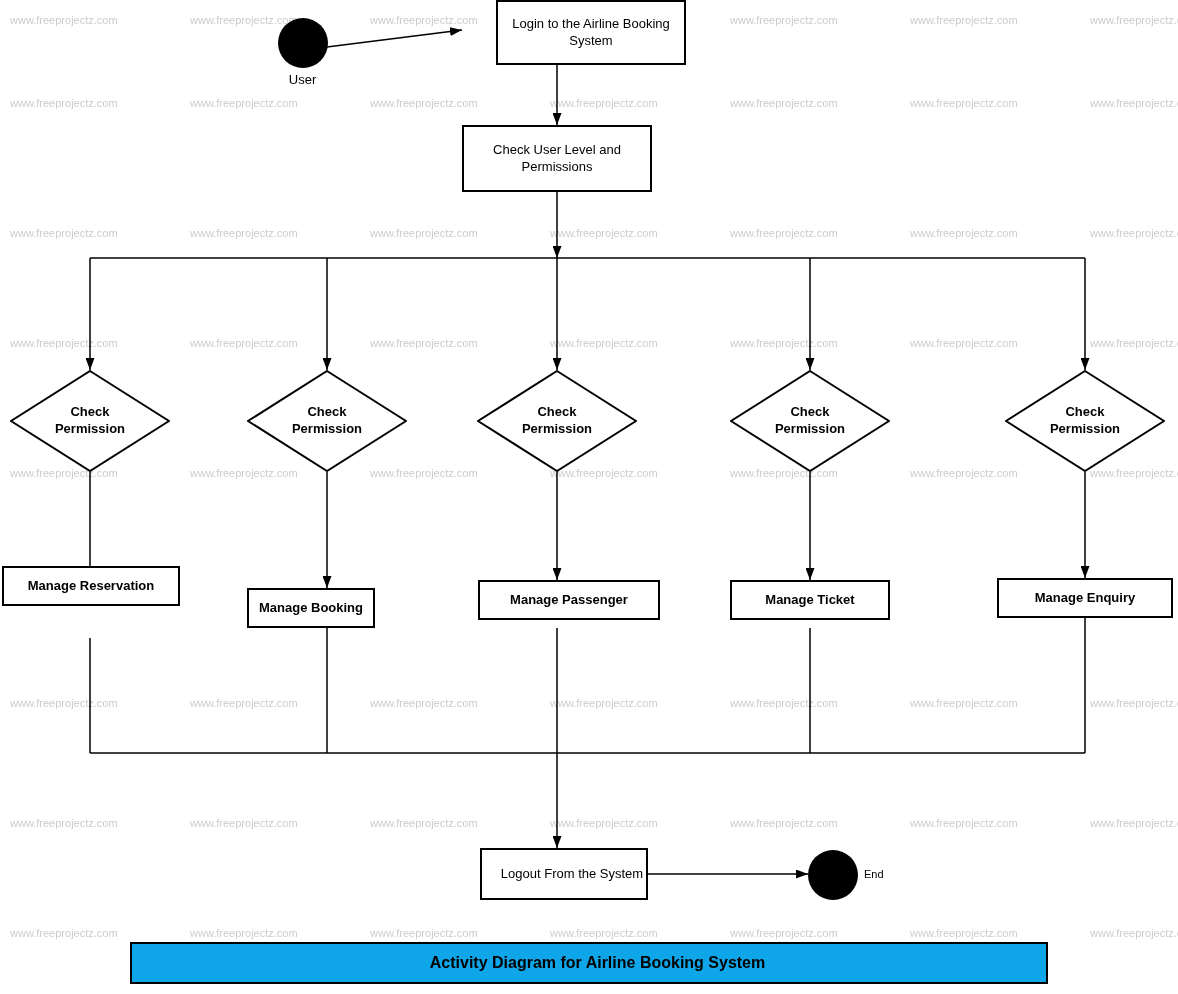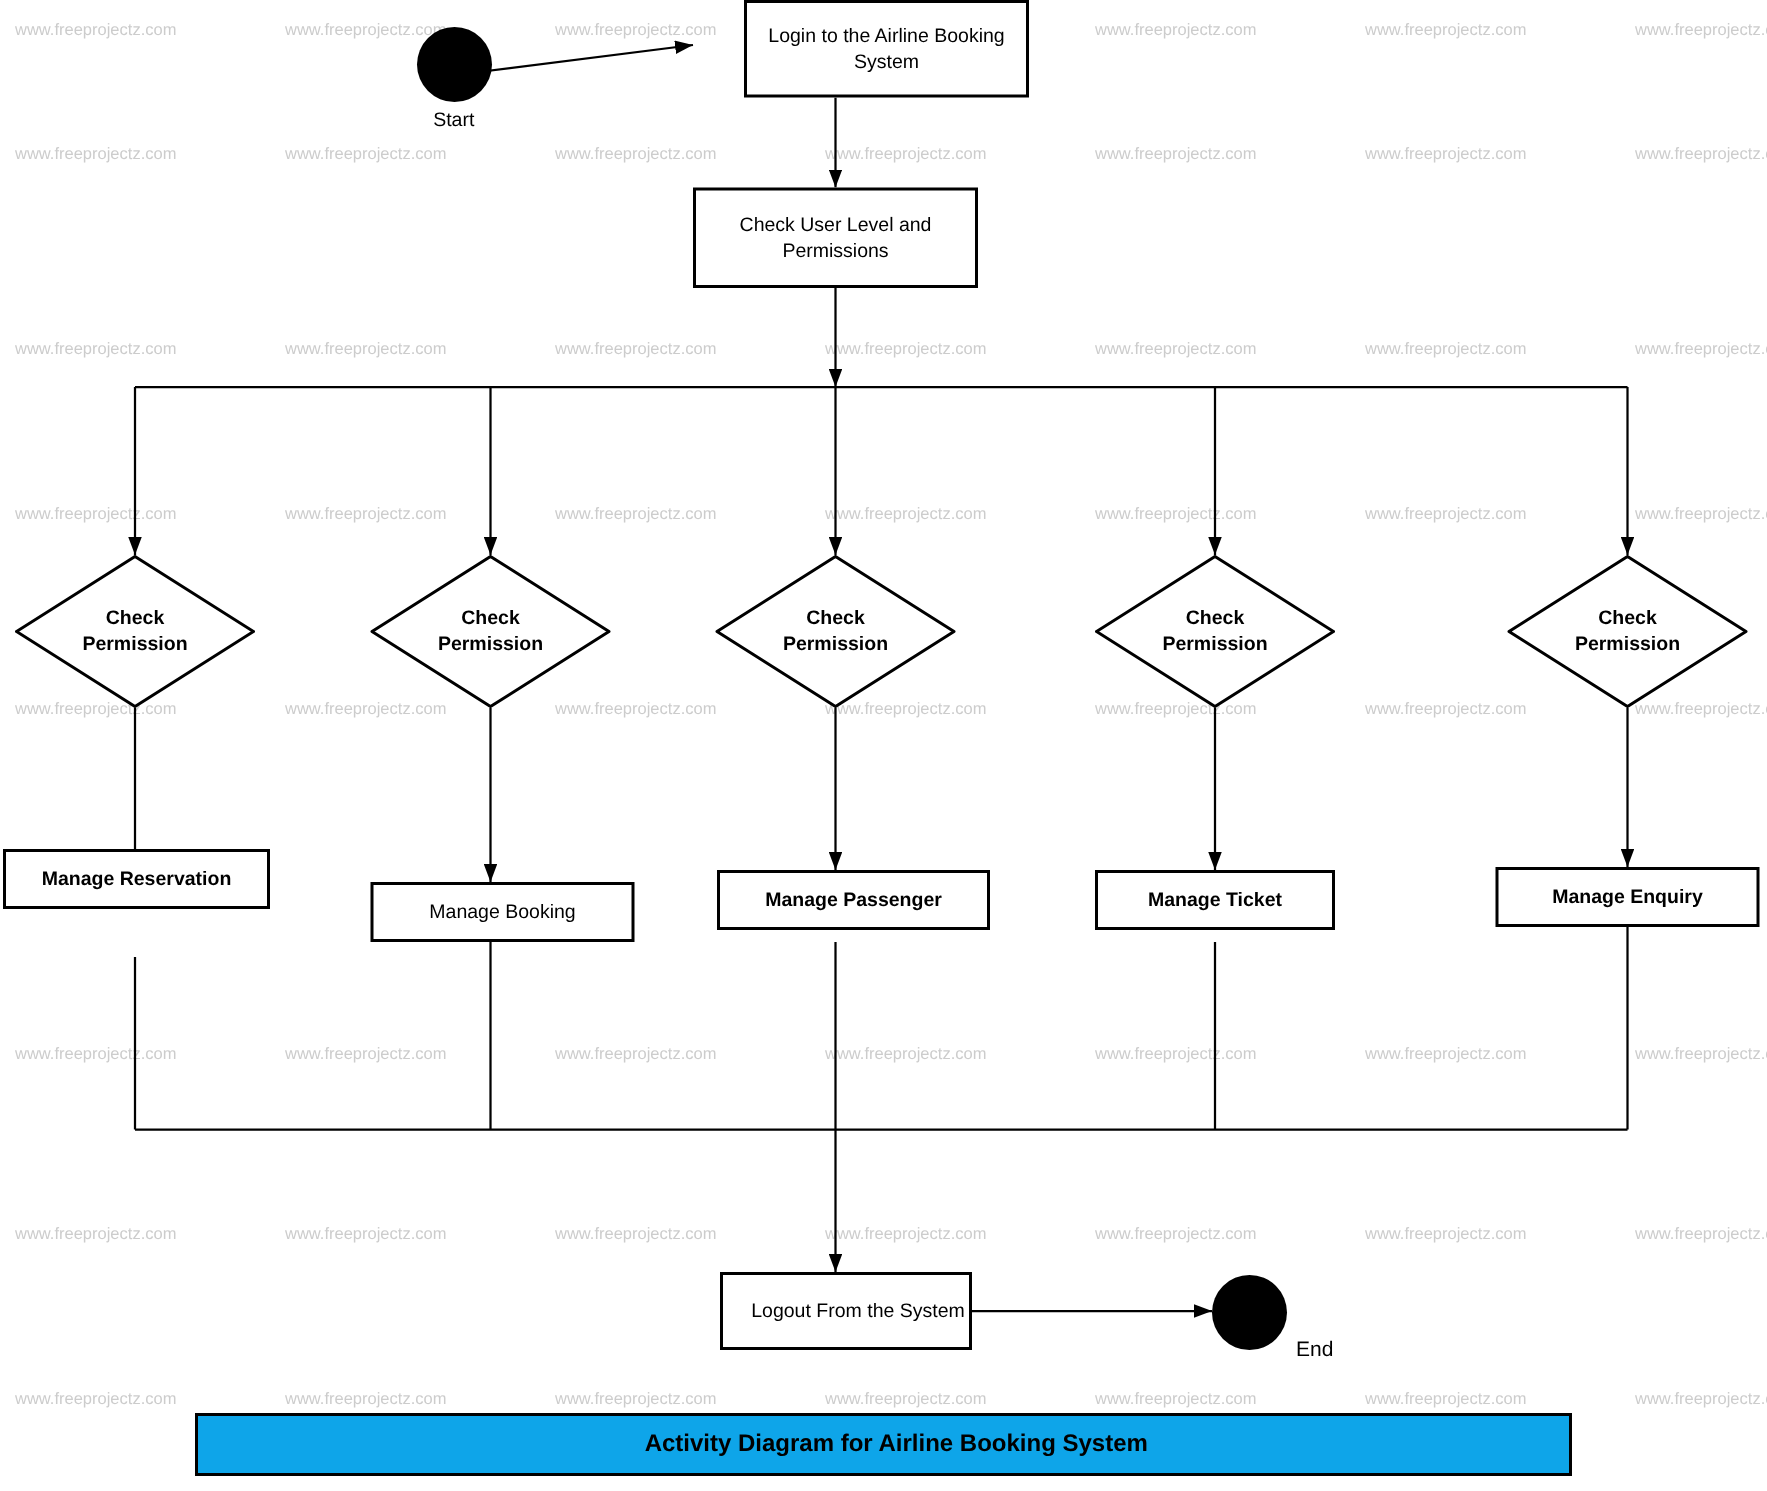--- a/index.html
+++ b/index.html
@@ -233,21 +233,21 @@
   <line x1="90" y1="753" x2="1085" y2="753" stroke="#000" stroke-width="1.5"></line>
 
   <line x1="557" y1="753" x2="557" y2="848" stroke="#000" stroke-width="1.5" marker-end="url(#arrowhead)"></line>
 
   <line x1="648" y1="874" x2="808" y2="874" stroke="#000" stroke-width="1.5" marker-end="url(#arrowhead)"></line>
 </svg>
 
 <div class="node-circle" style="left:278px;top:18px;width:50px;height:50px;">
 </div>
 <div class="start-label" style="left:275px;top:72px;width:55px;">
-  <span>Start</span>
+  <span>User</span>
 </div>
 
 <div class="node-rect" style="left:462px;top:0px;width:190px;height:65px;margin-left:34px;">
   <span>Login to the Airline Booking System</span>
 </div>
 
 <div class="node-rect" style="left:462px;top:125px;width:190px;height:67px;">
   <span>Check User Level and Permissions</span>
 </div>
 
@@ -293,21 +293,21 @@
   </svg>
   <div class="diamond-label">
     <span>Check Permission</span>
   </div>
 </div>
 
 <div class="node-rect" style="left:2px;top:566px;width:178px;height:40px;font-weight:bold;">
   <span>Manage Reservation</span>
 </div>
 
-<div class="node-rect" style="left:247px;top:588px;width:176px;height:40px;font-weight:normal;">
+<div class="node-rect" style="left:247px;top:588px;width:128px;height:40px;font-weight:bold;">
   <span>Manage Booking</span>
 </div>
 
 <div class="node-rect" style="left:478px;top:580px;width:182px;height:40px;font-weight:bold;">
   <span>Manage Passenger</span>
 </div>
 
 <div class="node-rect" style="left:730px;top:580px;width:160px;height:40px;font-weight:bold;">
   <span>Manage Ticket</span>
 </div>
@@ -315,19 +315,19 @@
 <div class="node-rect" style="left:997px;top:578px;width:176px;height:40px;font-weight:bold;">
   <span>Manage Enquiry</span>
 </div>
 
 <div class="node-rect" style="left:480px;top:848px;width:168px;height:52px;padding-left:16px;">
   <span>Logout From the System</span>
 </div>
 
 <div class="node-circle" style="left:808px;top:850px;width:50px;height:50px;">
 </div>
-<div class="end-label" style="position:absolute;left:864px;top:891px;font-size:14px;z-index:3;">
+<div class="end-label" style="position:absolute;left:864px;top:868px;font-size:11px;z-index:3;">
   <span>End</span>
 </div>
 
 <div class="footer-bar" style="left:130px;top:942px;width:918px;height:42px;">
   <span class="footer-title">Activity Diagram for Airline Booking System</span>
 </div>
 
 </body></html>

